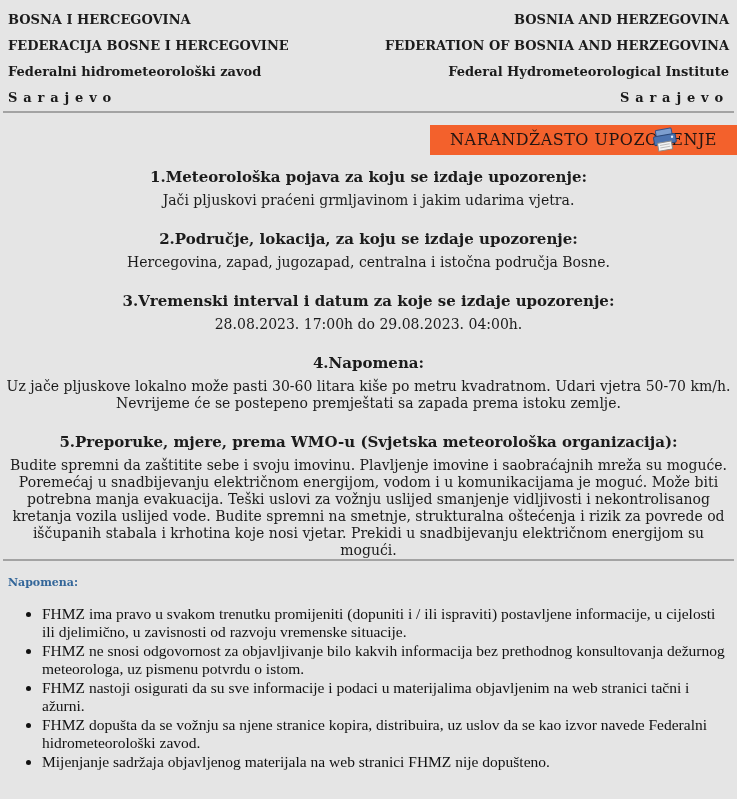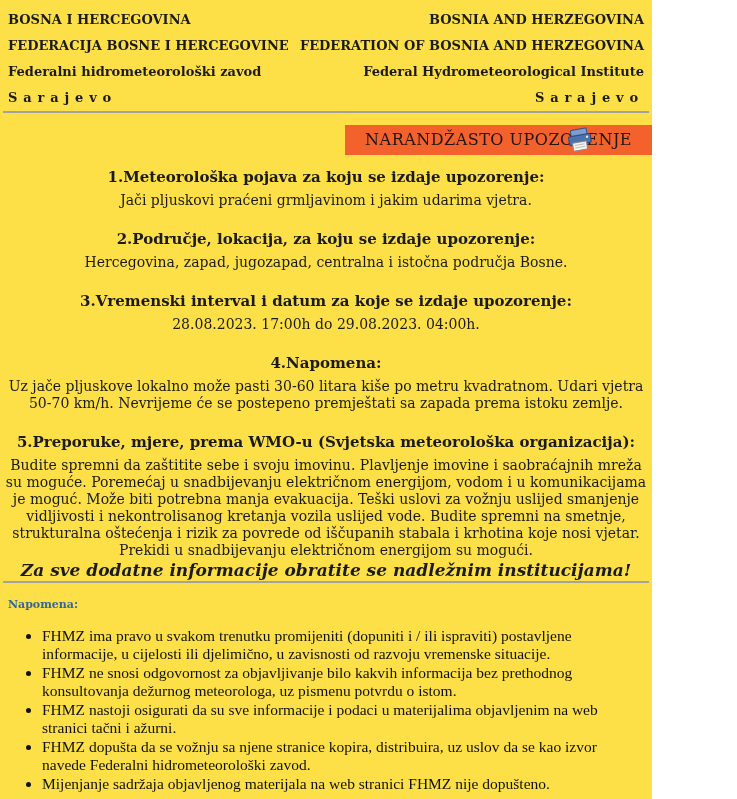--- a/index.html
+++ b/index.html
@@ -4,21 +4,21 @@
 <style>
   * { margin: 0; padding: 0; box-sizing: border-box; }
   html, body { background: #ffffff; }
   body {
     width: 737px;
     height: 799px;
     font-family: "DejaVu Serif", serif;
     color: #1b1b1b;
     overflow: hidden;
   }
-  .page { width: 652px; height: 799px; position: relative; background: #fde047; }
+  .page { width: 737px; height: 799px; position: relative; background: #e5e5e5; }
 
   
   .header {
     display: flex;
     justify-content: space-between;
     padding: 7px 8px 0 8px;
   }
   .header-col { font-weight: bold; font-size: 13px; line-height: 26px; }
   .header-left  { text-align: left; }
   .header-right { text-align: right; }
@@ -156,21 +156,20 @@
     </div>
 
     <div>
       <div class="section-heading">4.Napomena:</div>
       <div class="section-body">Uz jače pljuskove lokalno može pasti 30-60 litara kiše po metru kvadratnom. Udari vjetra 50-70 km/h. Nevrijeme će se postepeno premještati sa zapada prema istoku zemlje.</div>
     </div>
 
     <div>
       <div class="section-heading">5.Preporuke, mjere, prema WMO-u (Svjetska meteorološka organizacija):</div>
       <div class="section-body">Budite spremni da zaštitite sebe i svoju imovinu. Plavljenje imovine i saobraćajnih mreža su moguće. Poremećaj u snadbijevanju električnom energijom, vodom i u komunikacijama je moguć. Može biti potrebna manja evakuacija. Teški uslovi za vožnju uslijed smanjenje vidljivosti i nekontrolisanog kretanja vozila uslijed vode. Budite spremni na smetnje, strukturalna oštećenja i rizik za povrede od iščupanih stabala i krhotina koje nosi vjetar. Prekidi u snadbijevanju električnom energijom su mogući.</div>
-      <div class="final-note">Za sve dodatne informacije obratite se nadležnim institucijama!</div>
     </div>
 
   </div>
 
   <hr class="rule rule-mid">
 
   <div>
     <div class="napomena-label">Napomena:</div>
     <ul class="bullets">
       <li>FHMZ ima pravo u svakom trenutku promijeniti (dopuniti i / ili ispraviti) postavljene informacije, u cijelosti ili djelimično, u zavisnosti od razvoju vremenske situacije.</li>

